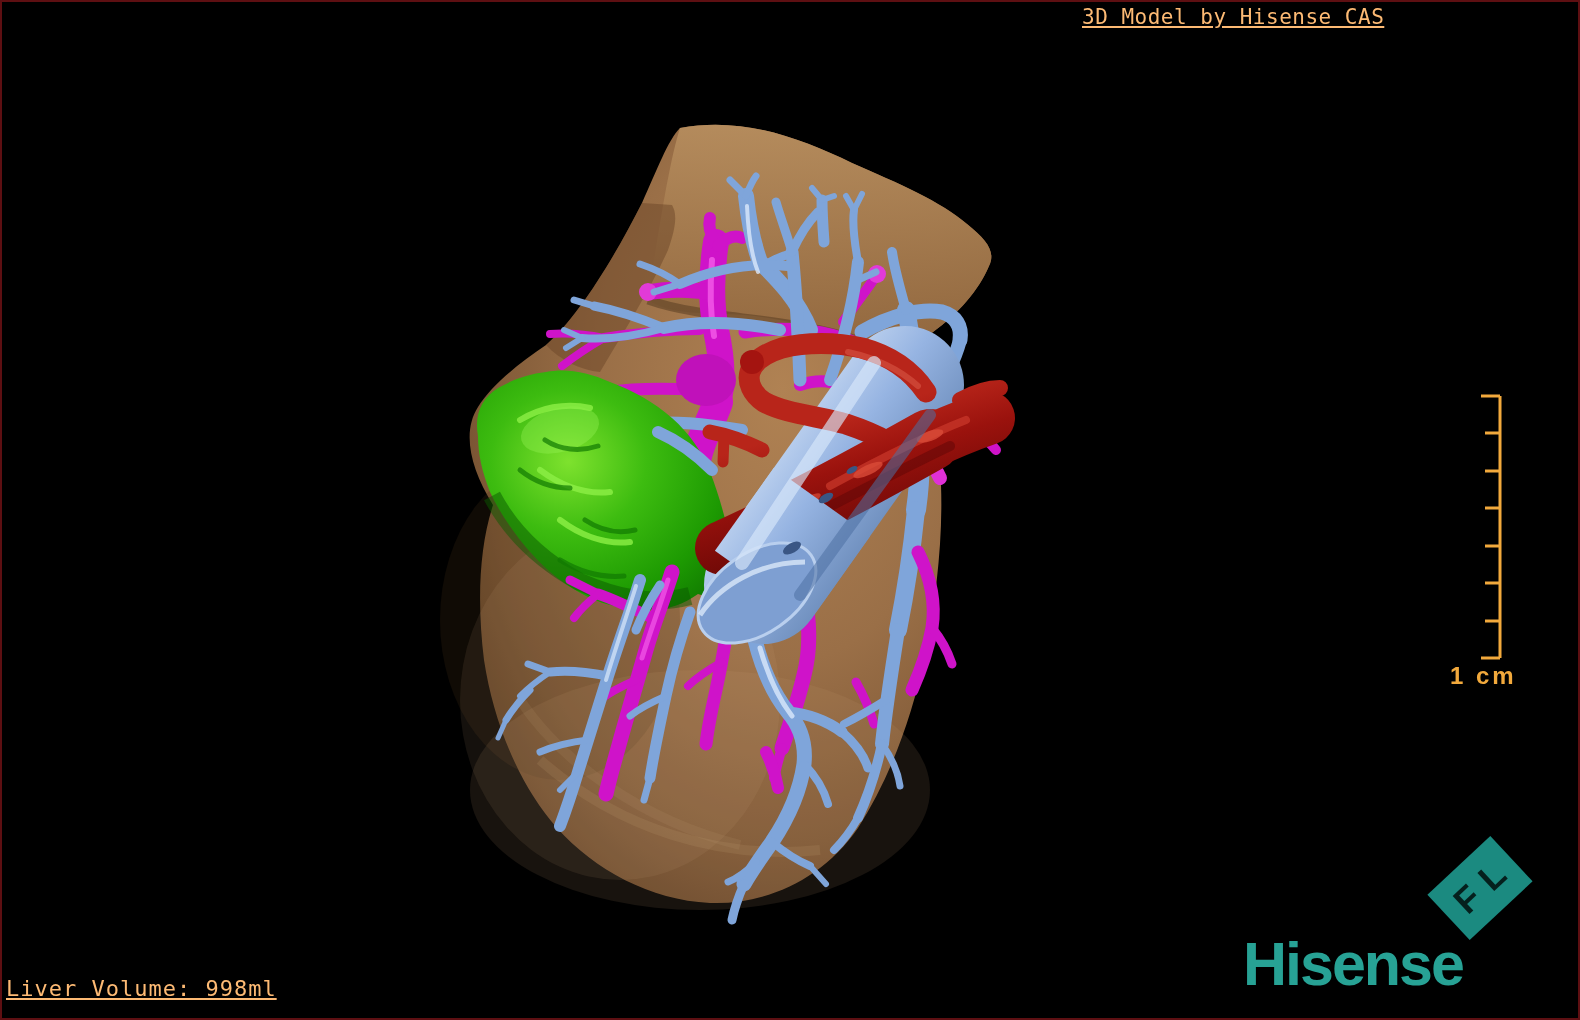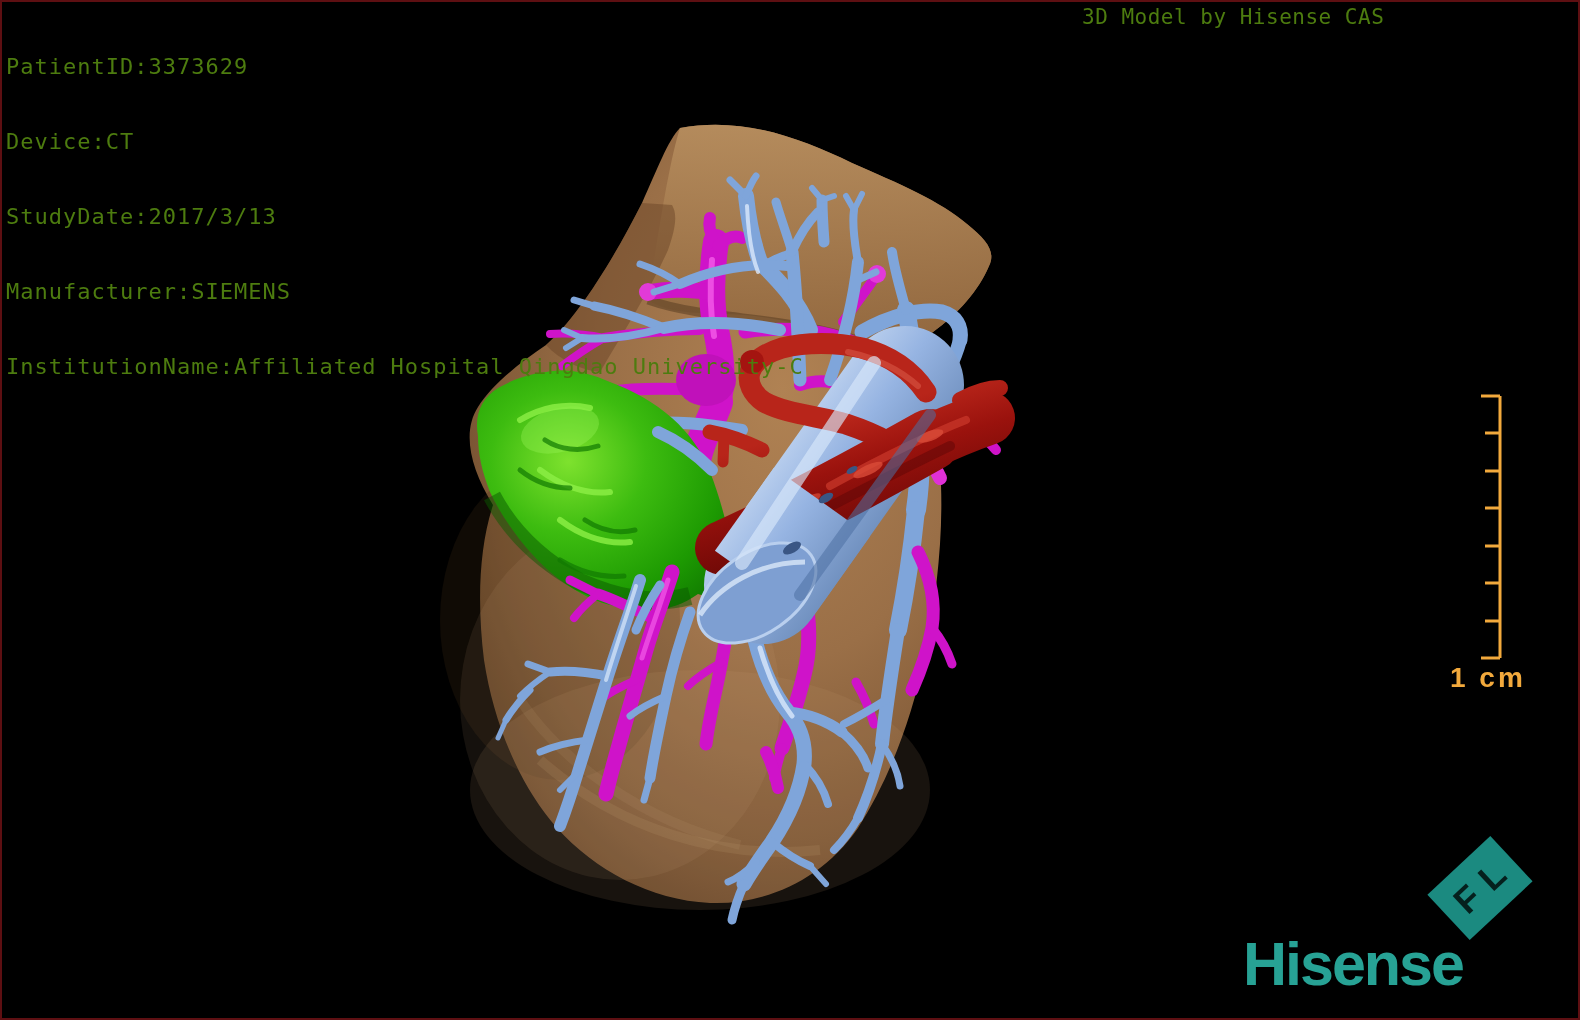--- a/index.html
+++ b/index.html
@@ -1,25 +1,25 @@
 <!DOCTYPE html>
 <html><head>
 <meta charset="utf-8">
 <style>
   html,body{margin:0;padding:0;background:#000;}
   .viewport{position:relative;width:1580px;height:1020px;background:#000;overflow:hidden;
             font-family:"DejaVu Sans Mono",monospace;}
   .frame{position:absolute;inset:0;border:2px solid #5e0f12;pointer-events:none;z-index:60;}
   .scene{position:absolute;inset:0;z-index:5;}
-  .overlay{position:absolute;color:#4d7c0f;font-size:22px;letter-spacing:1px;line-height:25px;
-           white-space:pre;z-index:20;}
+  .overlay{position:absolute;color:#fdba74;font-size:22px;letter-spacing:1px;line-height:25px;
+           white-space:pre;z-index:20;text-decoration:underline;}
   .info{left:6px;top:4px;}
   .title{left:1082px;top:5px;font-size:21px;letter-spacing:0.5px;}
   .volume{left:6px;top:976px;}
-  .scale-label{position:absolute;left:1450px;top:662px;color:#f2a93c;font-size:28px;font-weight:bold;
+  .scale-label{position:absolute;left:1450px;top:662px;color:#f2a93c;font-size:24px;font-weight:bold;
            letter-spacing:3px;font-family:"Liberation Sans",sans-serif;z-index:20;}
   .wordmark{position:absolute;left:1243px;top:934px;font-family:"Liberation Sans",sans-serif;
            font-weight:bold;font-size:61px;color:#27a295;letter-spacing:-2px;line-height:1;z-index:10;}
   .badge{position:absolute;left:1437px;top:857px;width:86px;height:62px;background:#1b8a80;
            transform:rotate(-43deg);display:flex;align-items:center;justify-content:center;gap:12px;z-index:10;}
   .badge span{font-family:"Liberation Sans",sans-serif;font-weight:bold;font-size:36px;color:#05201d;line-height:1;}
 </style>
 </head>
 <body>
 
@@ -244,30 +244,24 @@
       <line x1="1485" y1="433" x2="1500" y2="433"></line>
       <line x1="1485" y1="471" x2="1500" y2="471"></line>
       <line x1="1485" y1="508" x2="1500" y2="508"></line>
       <line x1="1485" y1="546" x2="1500" y2="546"></line>
       <line x1="1485" y1="583" x2="1500" y2="583"></line>
       <line x1="1485" y1="621" x2="1500" y2="621"></line>
       <line x1="1481" y1="658" x2="1500" y2="658"></line>
     </g>
   </svg>
 
-  <div class="overlay info">
-    <div>PatientID:3373629</div>
-    <div>Device:CT</div>
-    <div>StudyDate:2017/3/13</div>
-    <div>Manufacturer:SIEMENS</div>
-    <div>InstitutionName:Affiliated Hospital Qingdao University-C</div>
-  </div>
 
   <div class="overlay title">3D Model by Hisense CAS</div>
 
+  <div class="overlay volume">Liver Volume: 998ml</div>
 
   <div class="scale-label">1 cm</div>
 
   <div class="badge">
     <span>F</span>
     <span>L</span>
   </div>
   <div class="wordmark">Hisense</div>
 
   <div class="frame"></div>

